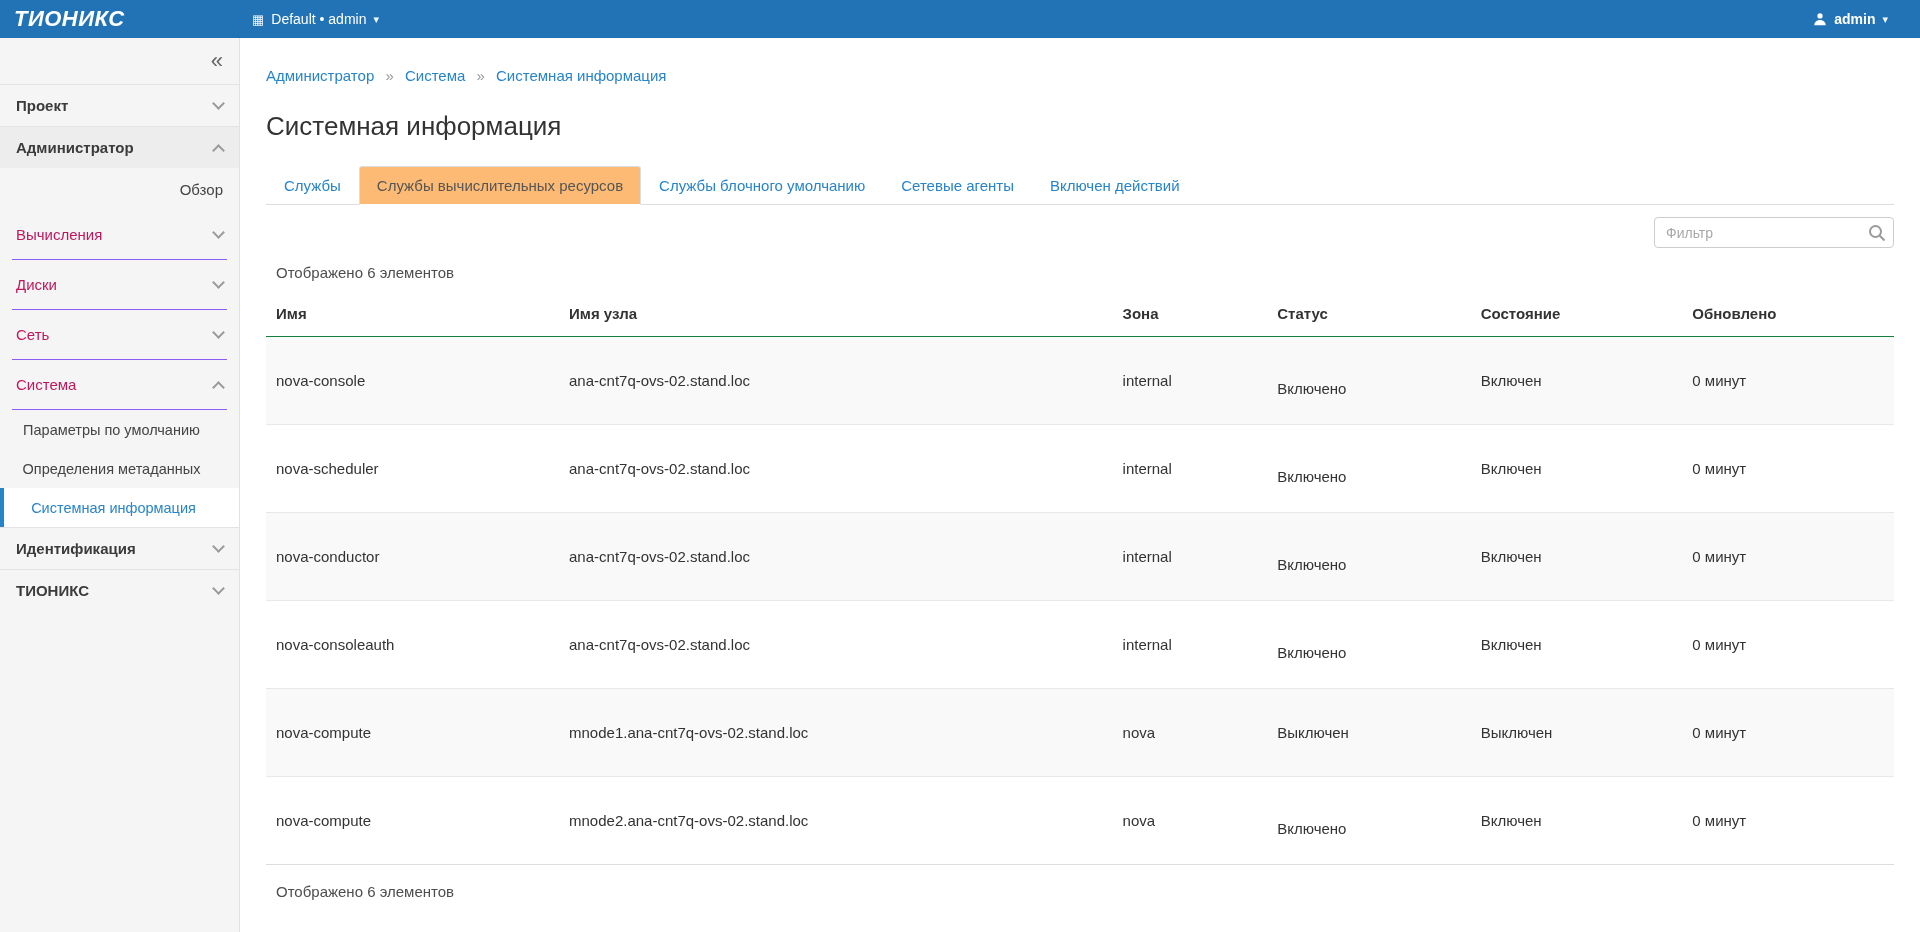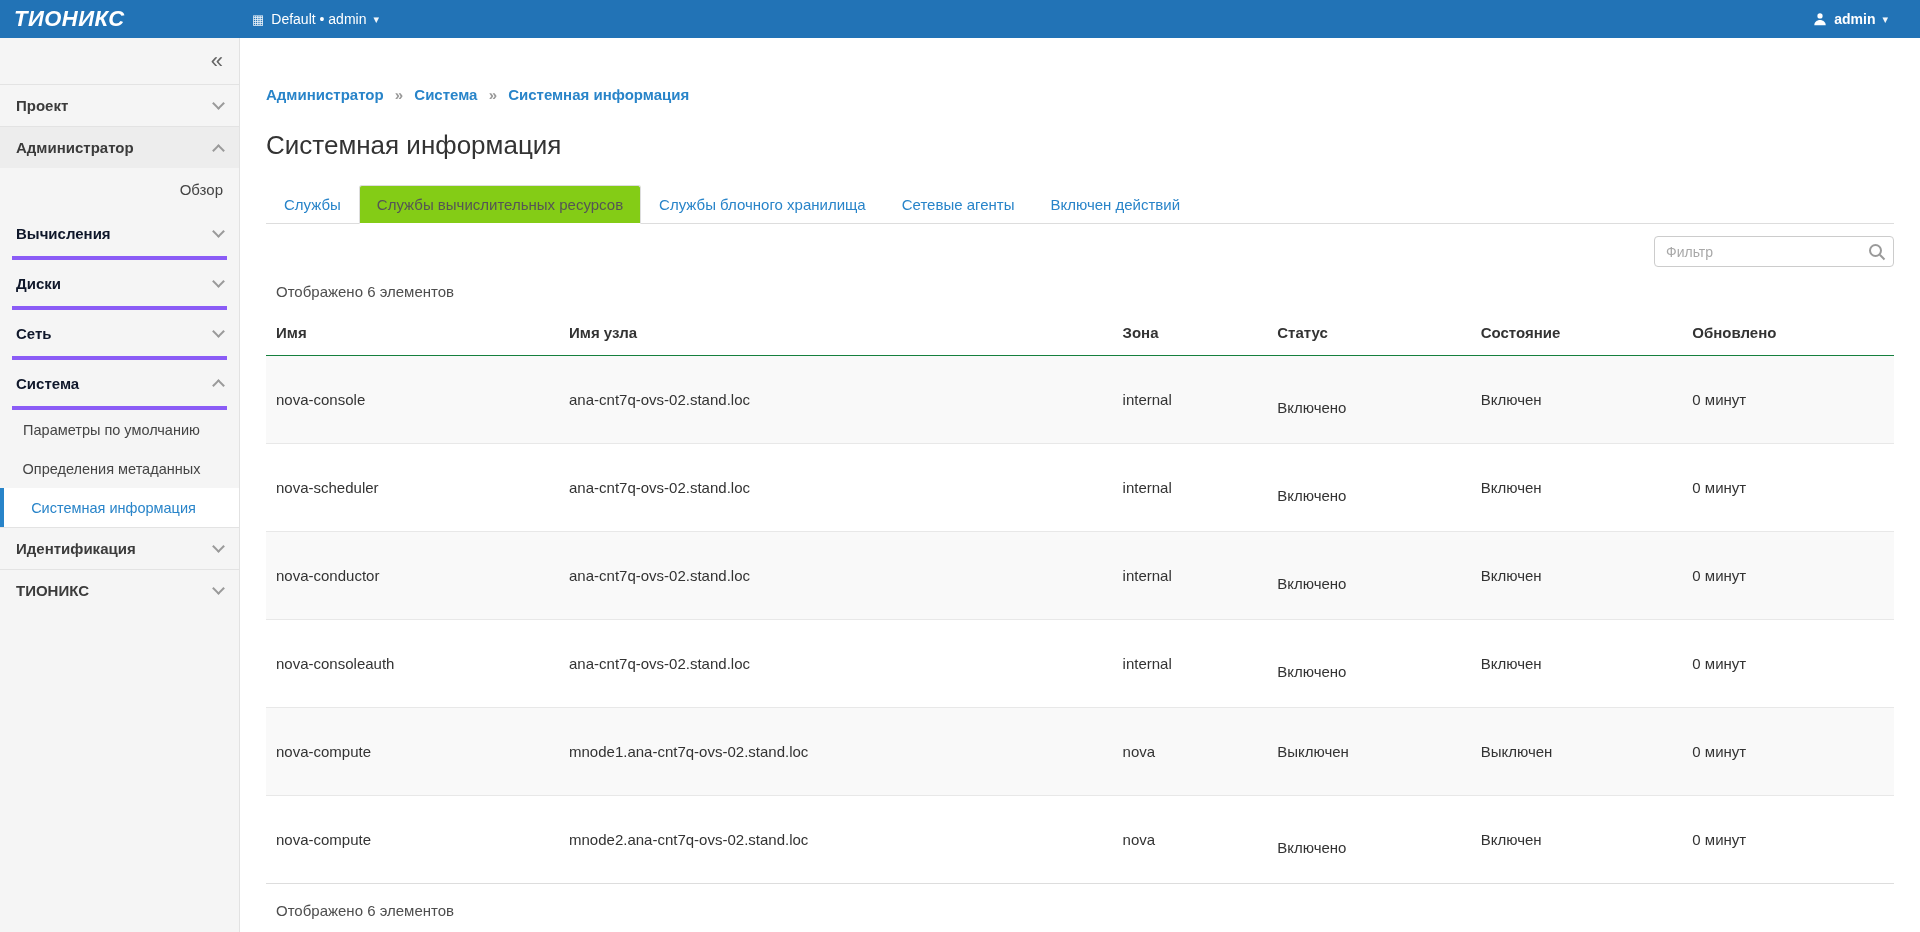--- a/index.html
+++ b/index.html
@@ -18,36 +18,36 @@
   .grid-ic { font-size:13px; opacity:.92; }
   .caret { font-size:11px; opacity:.95; }
   .usermenu { margin-left:auto; display:flex; align-items:center; gap:7px; padding-right:32px; font-size:14px; font-weight:bold; cursor:pointer; }
 
   
   .sidebar { position:absolute; top:38px; left:0; bottom:0; width:240px; background:#f5f5f5; border-right:1px solid #e2e2e2; font-size:15px; color:#444; }
   .collapse { height:46px; display:flex; align-items:center; justify-content:flex-end; padding-right:16px; font-size:22px; color:#666; cursor:pointer; }
   .dash { height:42px; display:flex; align-items:center; justify-content:space-between; padding:0 16px; font-weight:bold; color:#3b3b3b; border-top:1px solid #e3e3e3; cursor:pointer; }
   .dash.open { background:#ededed; }
   .overview { height:42px; display:flex; align-items:center; justify-content:flex-end; padding-right:16px; color:#444; cursor:pointer; }
-  .pgroup { height:50px; margin:0 12px; padding:0 4px; display:flex; align-items:center; justify-content:space-between; border-bottom:4px solid #8b5cf6; cursor:pointer; color:#0f172a;font-weight:bold; }
+  .pgroup { height:50px; margin:0 12px; padding:0 4px; display:flex; align-items:center; justify-content:space-between; border-bottom:1px solid #8b5cf6; cursor:pointer; color:#be185d; }
   .sub { height:39px; display:flex; align-items:center; justify-content:center; padding-right:16px; color:#444; cursor:pointer; font-size:14.5px; }
   .sub.active { background:#fff; border-left:4px solid #2884c9; color:#2884c9; }
   .chev { width:9px; height:9px; border-right:2px solid #9a9a9a; border-bottom:2px solid #9a9a9a; transform:rotate(45deg); margin-top:-4px; flex:none; }
   .chev.up { transform:rotate(-135deg); margin-top:5px; }
 
   
   .main { position:absolute; top:38px; left:240px; right:0; bottom:0; background:#fff; padding:0 26px; overflow:hidden; }
-  .breadcrumb { margin-top:48px; font-size:15px;font-weight:bold; }
+  .breadcrumb { margin-top:29px; font-size:15px; }
   .breadcrumb a { color:#2884c9; cursor:pointer; }
   .breadcrumb .sep { color:#999; margin:0 7px; }
   .breadcrumb .current { color:#2884c9; }
   h1.page-title { font-size:26px; font-weight:400; color:#333; margin:27px 0 0; line-height:30px; }
   .tabs { display:flex; margin-top:25px; border-bottom:1px solid #ddd; }
   .tab { padding:10px 17px; font-size:15px; color:#2884c9; border:1px solid transparent; margin-bottom:-1px; cursor:pointer; border-radius:3px 3px 0 0; }
-  .tab.active { color:#555; background:#84cc16; border-color:#ddd #ddd #fff #ddd; }
+  .tab.active { color:#555; background:#fdba74; border-color:#ddd #ddd #fff #ddd; }
   .toolbar { display:flex; justify-content:flex-end; margin-top:12px; height:31px; }
   .filter { position:relative; width:240px; }
   .filter input { width:100%; height:31px; border:1px solid #ccc; border-radius:4px; padding:0 34px 0 11px; font-size:14px; color:#555; outline:none; font-family:inherit; background:#fff; }
   .filter input::placeholder { color:#a8a8a8; }
   .search-btn { position:absolute; right:8px; top:7px; width:18px; height:18px; cursor:pointer; }
   .count { font-size:15px; color:#4e4e4e; margin:16px 0 0; padding-left:10px; }
   table.svc { width:100%; border-collapse:collapse; margin-top:12px; font-size:15px; border-bottom:1px solid #ddd; }
   .svc th { text-align:left; font-weight:bold; color:#333; padding:12px 10px 14px 10px; border-bottom:1px solid #15803d; font-size:15px; }
   .svc td { padding:35px 10px; color:#333; vertical-align:middle; }
   .svc tbody tr { border-top:1px solid #e8e8e8; }
@@ -145,21 +145,21 @@
     <a>Система</a>
     <span class="sep">»</span>
     <span class="current">Системная информация</span>
   </div>
 
   <h1 class="page-title">Системная информация</h1>
 
   <div class="tabs">
     <a class="tab">Службы</a>
     <a class="tab active">Службы вычислительных ресурсов</a>
-    <a class="tab">Службы блочного хранилища</a>
+    <a class="tab">Службы блочного умолчанию</a>
     <a class="tab">Сетевые агенты</a>
     <a class="tab">Включен действий</a>
   </div>
 
   <div class="toolbar">
     <div class="filter">
       <input type="text" placeholder="Фильтр" style="">
       <span class="search-btn">
         <svg width="18" height="18" viewBox="0 0 18 18" fill="none" stroke="#9a9a9a" stroke-width="2">
             <circle cx="7.5" cy="7.5" r="5.5"></circle>

